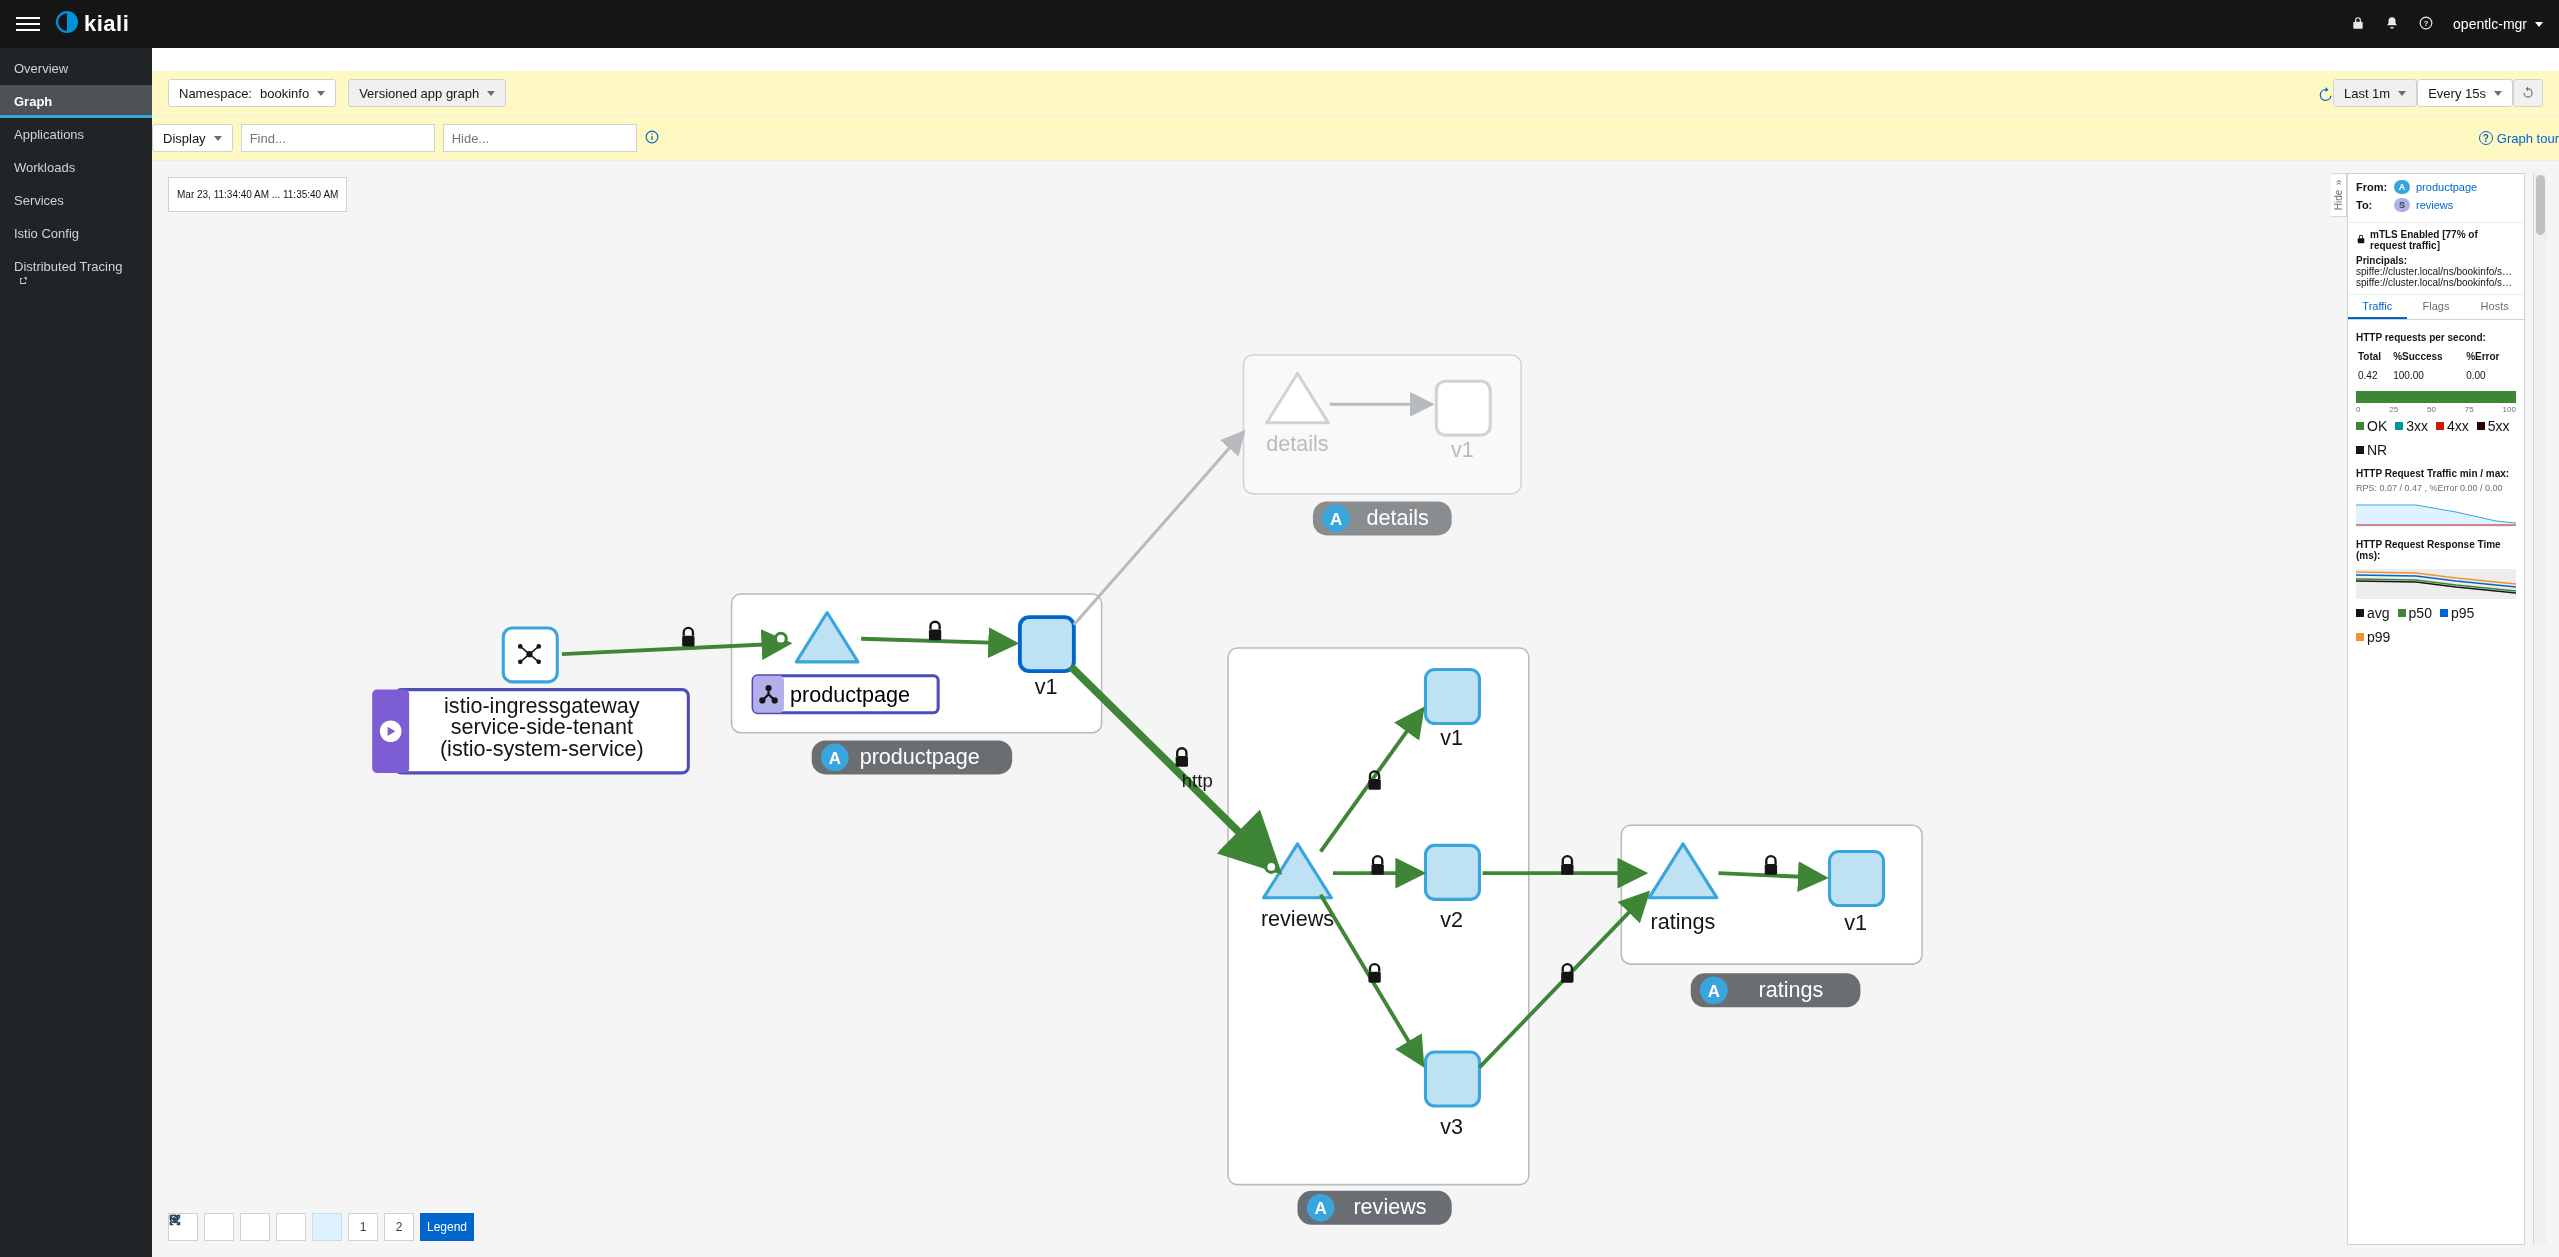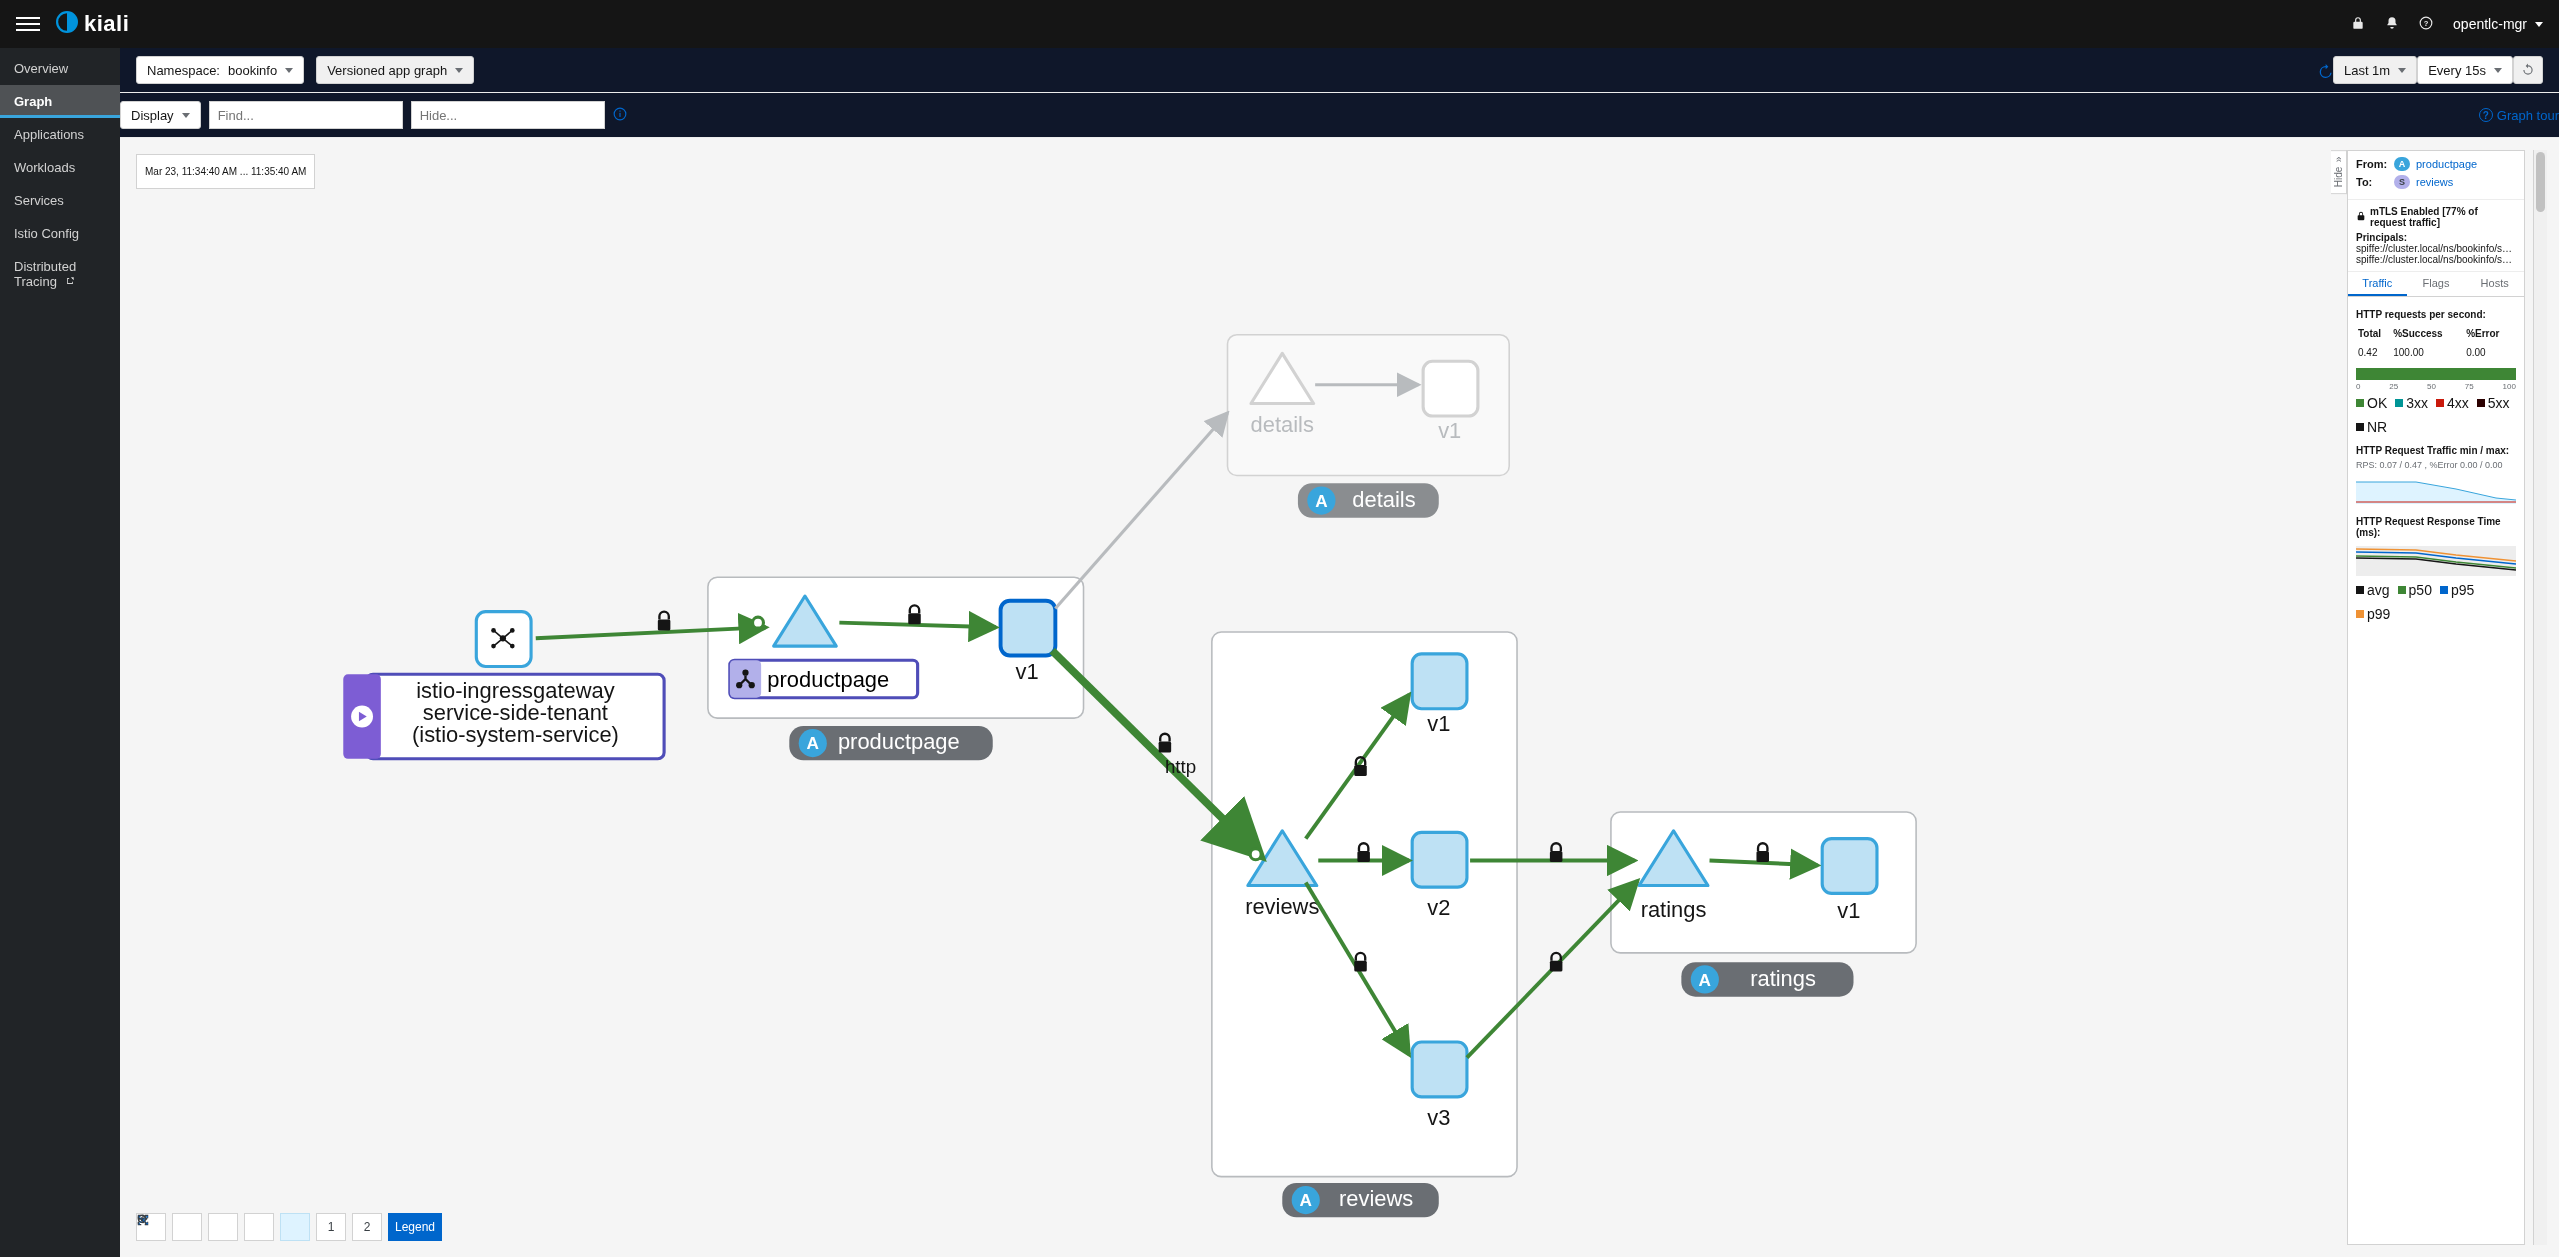--- a/index.html
+++ b/index.html
@@ -31,26 +31,26 @@
   .logo-icon { width:22px; height:22px; display:inline-block; position:relative; }
   .logo-icon svg { width:100%; height:100%; }
   .topbar-spacer { flex:1; }
   .topbar-actions { display:flex; align-items:center; gap:20px; }
   .topbar-actions .icon-btn { color:#fff; opacity:0.9; cursor:pointer; }
   .user-menu { display:flex; align-items:center; gap:8px; cursor:pointer; font-size:14px;}
   .caret-down { width:0; height:0; border-left:4px solid transparent; border-right:4px solid transparent; border-top:5px solid #fff; }
 
   
   .body { flex:1; display:flex; min-height:0; }
-  .sidebar { width:120px; background:var(--sidebar-bg); color:#d2d2d2; display:flex; flex-direction:column; padding-top:4px; flex-shrink:0; }
+  .sidebar { width:152px; background:var(--sidebar-bg); color:#d2d2d2; display:flex; flex-direction:column; padding-top:4px; flex-shrink:0; }
   .sidebar a { display:block; padding:9px 14px; font-size:13px; color:#d2d2d2; text-decoration:none; cursor:pointer; }
   .sidebar a.active { background:var(--sidebar-active); color:#fff; font-weight:600; border-bottom: 3px solid #39a5dc; padding-bottom:6px; }
   .sidebar a .ext-icon { margin-left:4px; font-size:11px; }
 
-  .main { flex:1; display:flex; flex-direction:column; min-width:0; background:#0f172a; }
+  .main { flex:1; display:flex; flex-direction:column; min-width:0; background:#fef9c3;margin-top:23px; }
 
   
   .toolbar1 { display:flex; align-items:center; padding:8px 16px; gap:12px; border-bottom:1px solid #ededed; }
   .toolbar2 { display:flex; align-items:center; padding:8px 0; gap:8px; border-bottom:1px solid #ededed; }
   .dropdown-btn { display:inline-flex; align-items:center; gap:8px; padding:5px 10px; border:1px solid #d2d2d2; border-radius:3px; background:#fff; cursor:pointer; font-size:13px; white-space:nowrap; min-height:28px;}
   .dropdown-btn.grey-bg { background:#f0f0f0; }
   .dropdown-btn .caret { width:0; height:0; border-left:4px solid transparent; border-right:4px solid transparent; border-top:5px solid #6a6e73; }
   .text-input { border:1px solid #d2d2d2; padding:5px 8px; font-size:13px; background:#fff; min-width:100px; height:28px;}
   .info-icon { color:var(--blue); font-weight:700; font-size:14px; cursor:pointer; }
   .toolbar1 .spacer, .toolbar2 .spacer { flex:1; }

